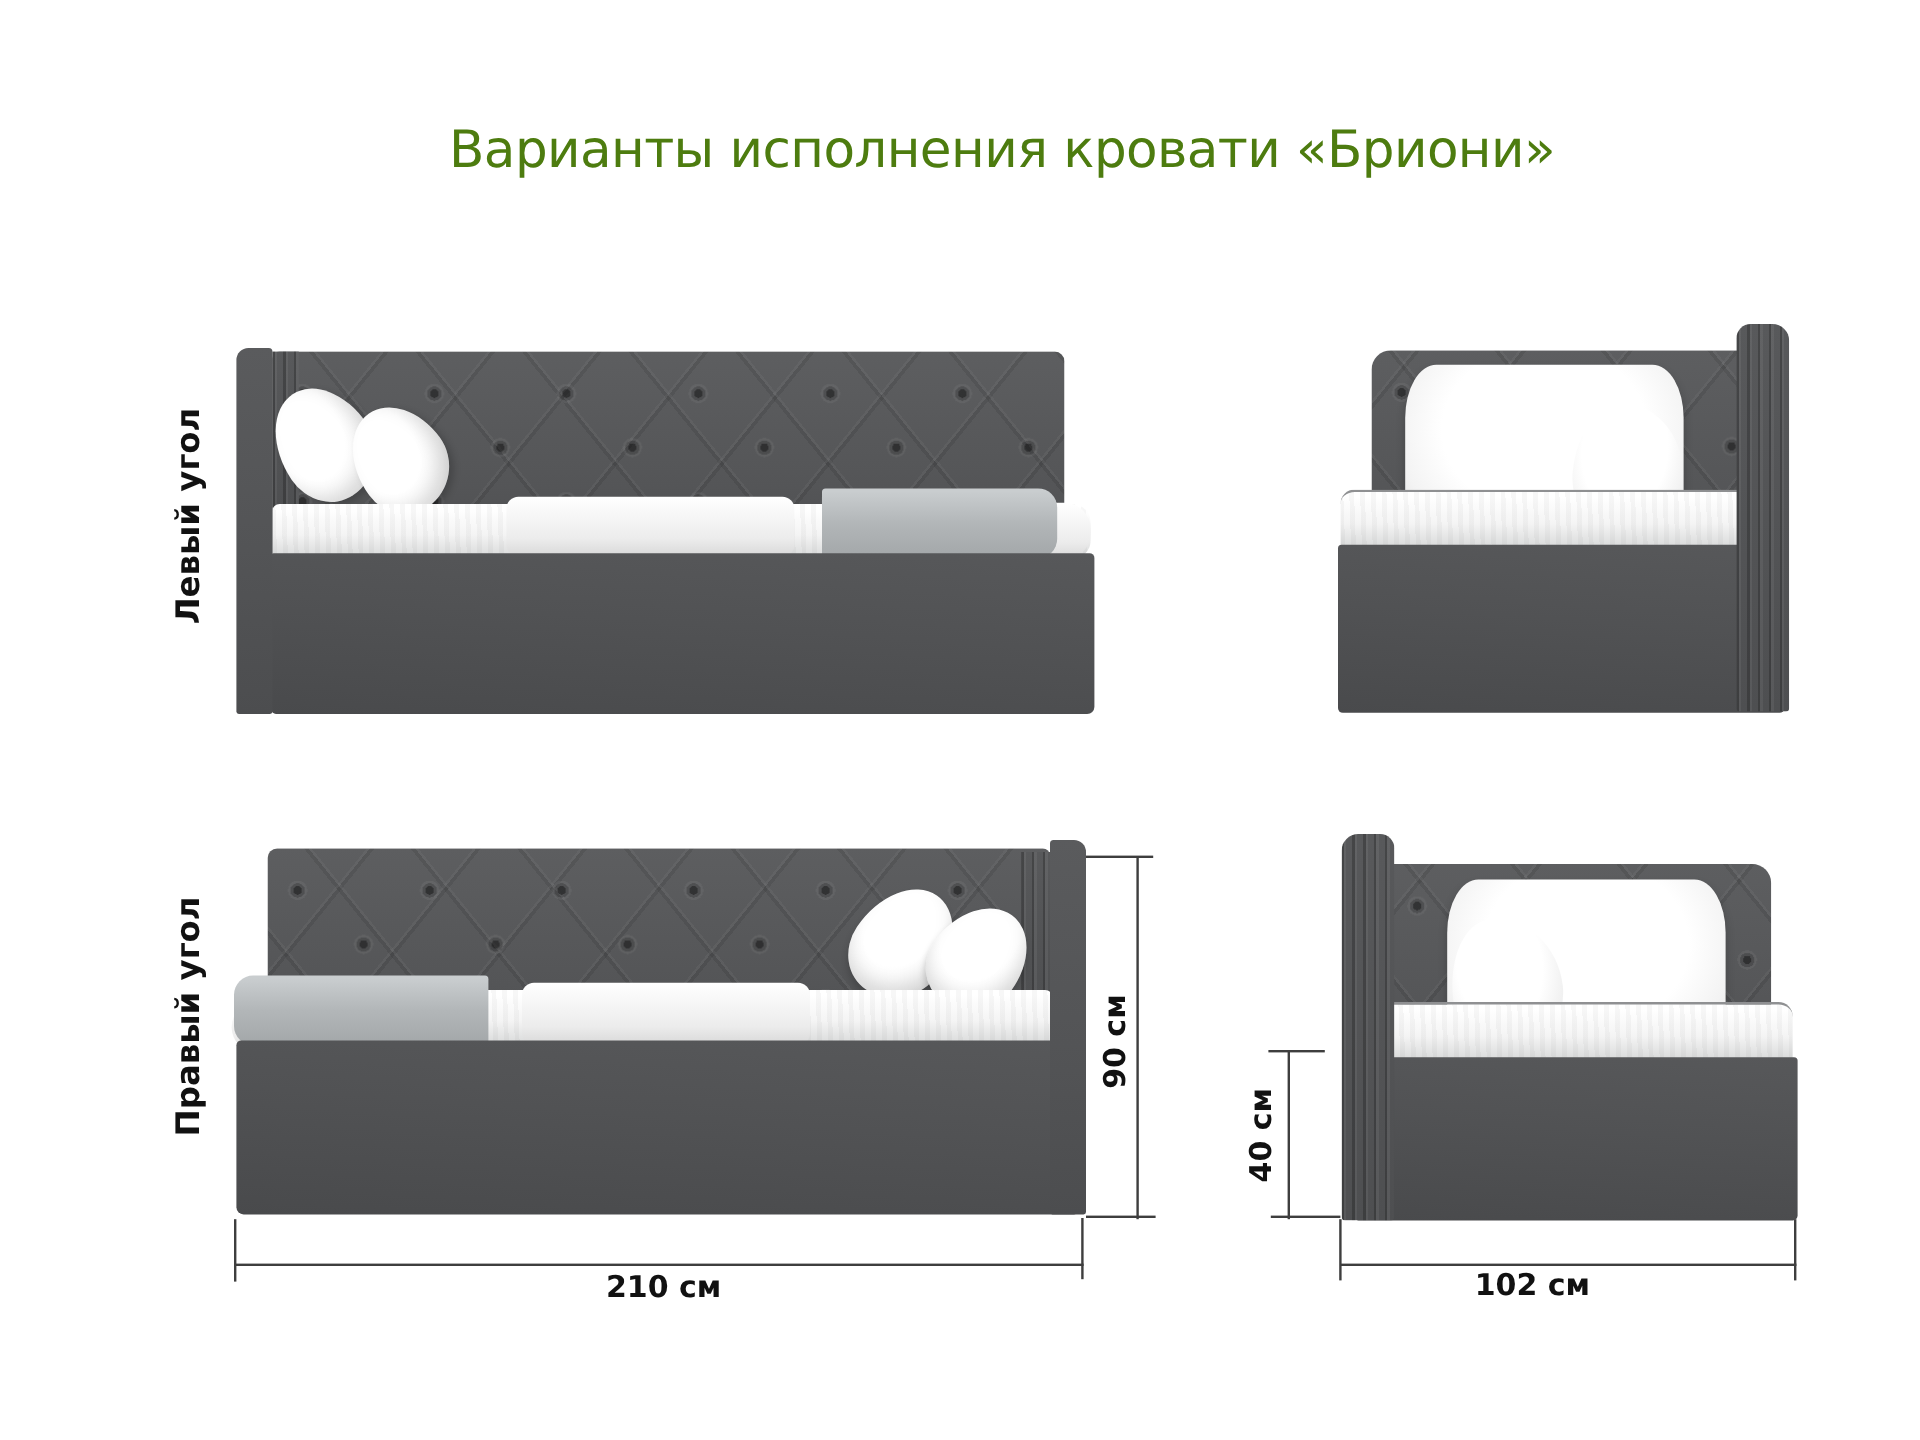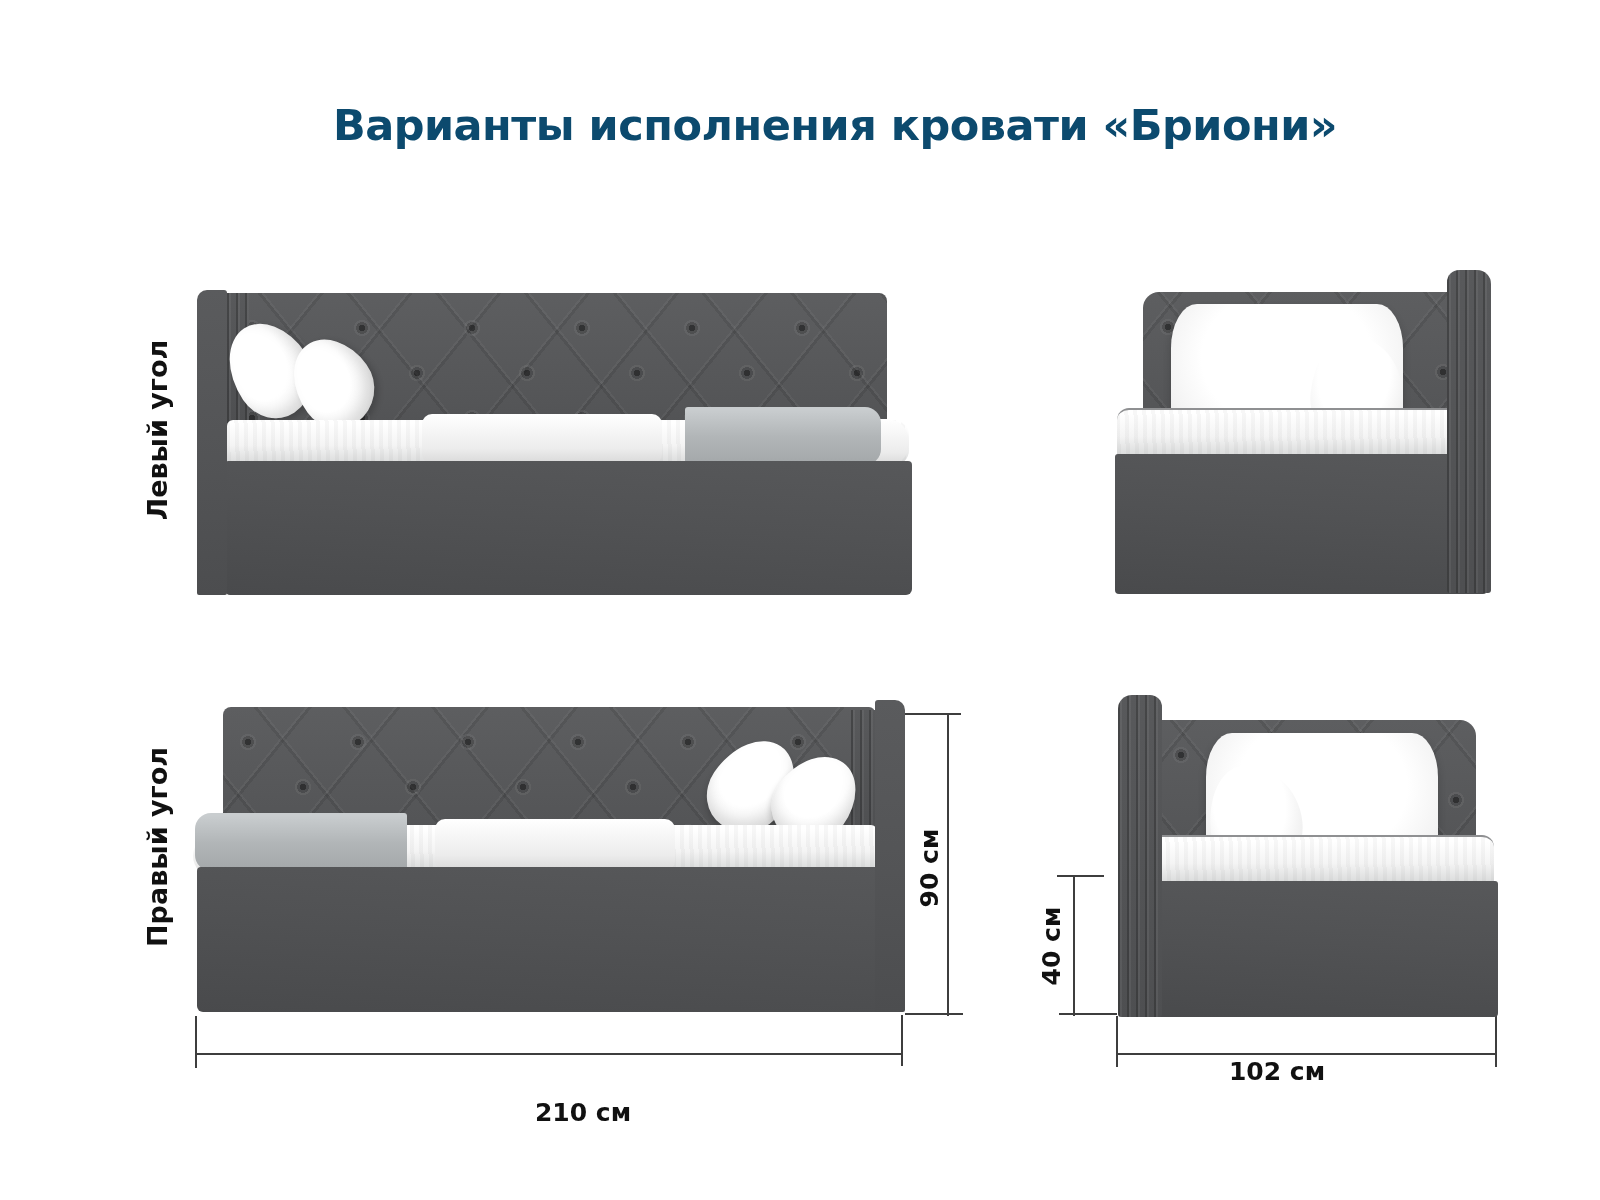--- a/index.html
+++ b/index.html
@@ -3,21 +3,21 @@
 <meta charset="utf-8">
 <style>
   html,body{margin:0;padding:0;background:#ffffff;}
   #canvas{position:relative;width:1600px;height:1200px;background:#ffffff;overflow:hidden;
           font-family:"DejaVu Sans","Liberation Sans",sans-serif;}
 
   .abs{position:absolute;}
 
   
   .title{position:absolute;left:835px;top:125px;transform:translate(-50%,-50%);
-         font-size:43px;font-weight:bold;letter-spacing:-0.5px;color:#0c4a6e;white-space:nowrap;}
+         font-size:43px;font-weight:normal;letter-spacing:-0.5px;color:#4d7c0f;white-space:nowrap;}
   .rowlabel{position:absolute;font-size:27px;font-weight:bold;color:#111;white-space:nowrap;
             transform:translate(-50%,-50%) rotate(-90deg);}
   .dlabel{position:absolute;font-size:25px;font-weight:bold;color:#111;white-space:nowrap;
           transform:translate(-50%,-50%);}
   .dlabel.rot{transform:translate(-50%,-50%) rotate(-90deg);}
 
   
   .dline{position:absolute;background:#3e3e3e;}
 
   
@@ -119,21 +119,21 @@
     <div class="dline" style="left:1073px;top:876px;width:2px;height:140px;"></div>
     <div class="dline" style="left:1057px;top:875px;width:47px;height:2px;"></div>
     <div class="dline" style="left:1059px;top:1013px;width:58px;height:2px;"></div>
     <div class="dlabel rot" style="left:1051px;top:946px;">40 см</div>
   </div>
 
   <div>
     <div class="dline" style="left:196px;top:1053px;width:707px;height:2px;"></div>
     <div class="dline" style="left:195px;top:1016px;width:2px;height:52px;"></div>
     <div class="dline" style="left:901px;top:1015px;width:2px;height:51px;"></div>
-    <div class="dlabel" style="left:583px;top:1072px;margin-top:40px;">210 см</div>
+    <div class="dlabel" style="left:553px;top:1072px;">210 см</div>
   </div>
 
   <div>
     <div class="dline" style="left:1117px;top:1053px;width:380px;height:2px;"></div>
     <div class="dline" style="left:1116px;top:1016px;width:2px;height:51px;"></div>
     <div class="dline" style="left:1495px;top:1016px;width:2px;height:51px;"></div>
     <div class="dlabel" style="left:1277px;top:1071px;">102 см</div>
   </div>
 
 </div>

